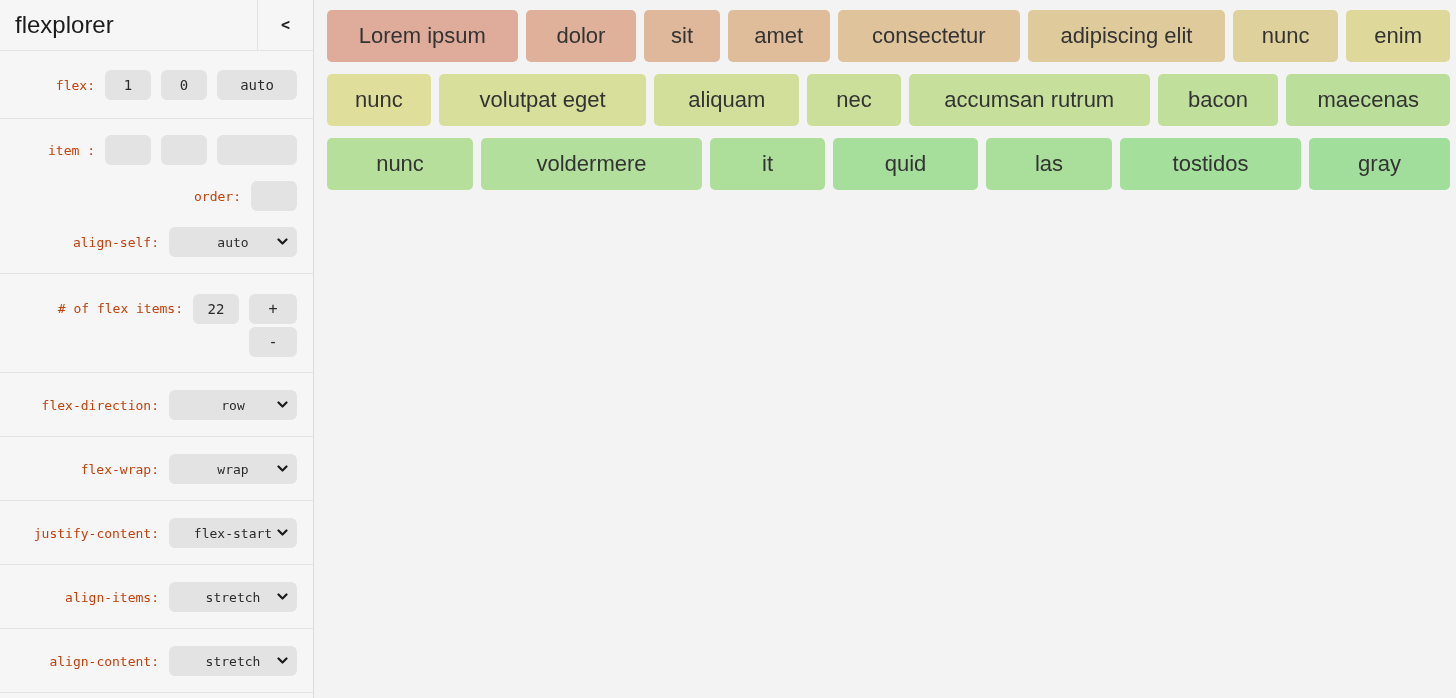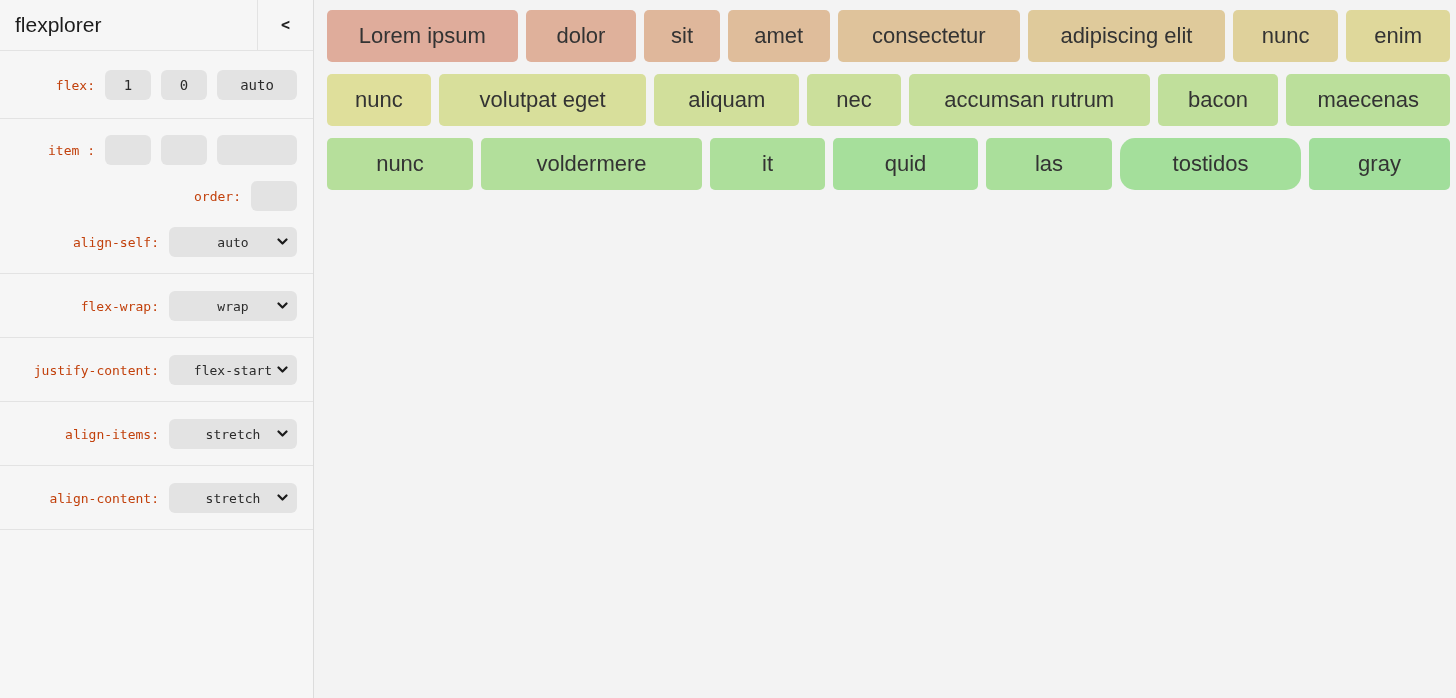--- a/index.html
+++ b/index.html
@@ -12,21 +12,21 @@
 
   
   .sidebar {
     width:314px; min-width:314px; height:100%;
     background:#f6f6f6;
     border-right:1px solid #dcdcdc;
     box-sizing:border-box;
   }
   .sb-header { height:50px; display:flex; border-bottom:1px solid #e3e3e3; }
   .sb-title {
-    flex:1; font-size:21px; color:#1c1c1c;
+    flex:1; font-size:24px; color:#1c1c1c;
     line-height:50px; padding-left:15px;
   }
   .collapse-btn {
     width:56px; height:50px;
     background:transparent; border:none;
     border-left:1px solid #e3e3e3;
     font-family:"DejaVu Sans Mono", monospace;
     font-size:15px; font-weight:bold; color:#222;
     cursor:pointer;
   }
@@ -120,21 +120,42 @@
         <span class="lbl">align-self:</span>
         <div class="ctl select">
           <span>auto</span>
           <svg class="chev" width="11" height="8" viewBox="0 0 11 8">
               <polyline points="1.5,1.5 5.5,5.5 9.5,1.5" fill="none" stroke="#1a1a1a" stroke-width="2.2" stroke-linecap="round" stroke-linejoin="round"></polyline>
             </svg>
         </div>
       </div>
     </section>
 
-
+    <section class="sec sec-count">
+      <div class="row">
+        <span class="lbl"># of flex items:</span>
+        <input class="ctl in-sm" readonly="" value="22" style="">
+        <div class="btn-col">
+          <button class="ctl step-btn">+</button>
+          <button class="ctl step-btn">-</button>
+        </div>
+      </div>
+    </section>
+
+    <section class="sec sec-sel">
+      <div class="row">
+        <span class="lbl">flex-direction:</span>
+        <div class="ctl select">
+          <span>row</span>
+          <svg class="chev" width="11" height="8" viewBox="0 0 11 8">
+              <polyline points="1.5,1.5 5.5,5.5 9.5,1.5" fill="none" stroke="#1a1a1a" stroke-width="2.2" stroke-linecap="round" stroke-linejoin="round"></polyline>
+            </svg>
+        </div>
+      </div>
+    </section>
 
     <section class="sec sec-sel">
       <div class="row">
         <span class="lbl">flex-wrap:</span>
         <div class="ctl select">
           <span>wrap</span>
           <svg class="chev" width="11" height="8" viewBox="0 0 11 8">
               <polyline points="1.5,1.5 5.5,5.5 9.5,1.5" fill="none" stroke="#1a1a1a" stroke-width="2.2" stroke-linecap="round" stroke-linejoin="round"></polyline>
             </svg>
         </div>
@@ -194,18 +215,18 @@
       <div class="flex-item" style="background: rgb(209, 223, 155); flex-basis: 144px;">aliquam</div>
       <div class="flex-item" style="background: rgb(203, 223, 155); flex-basis: 93px;">nec</div>
       <div class="flex-item" style="background: rgb(198, 223, 155); flex-basis: 240px;">accumsan rutrum</div>
       <div class="flex-item" style="background: rgb(192, 223, 155); flex-basis: 120px;">bacon</div>
       <div class="flex-item" style="background: rgb(187, 223, 155); flex-basis: 163px;">maecenas</div>
       <div class="flex-item" style="background: rgb(182, 223, 155); flex-basis: 145px;">nunc</div>
       <div class="flex-item" style="background: rgb(178, 223, 155); flex-basis: 220px;">voldermere</div>
       <div class="flex-item" style="background: rgb(173, 223, 155); flex-basis: 114px;">it</div>
       <div class="flex-item" style="background: rgb(166, 223, 155); flex-basis: 144px;">quid</div>
       <div class="flex-item" style="background: rgb(170, 223, 155); flex-basis: 125px;">las</div>
-      <div class="flex-item" style="background: rgb(164, 223, 155); flex-basis: 180px; border-radius: 15px;">tostidos</div>
+      <div class="flex-item" style="background: rgb(164, 223, 155); flex-basis: 180px;">tostidos</div>
       <div class="flex-item" style="background: rgb(161, 222, 155); flex-basis: 140px;">gray</div>
     </div>
   </main>
 
 </div>
 
 </body></html>

